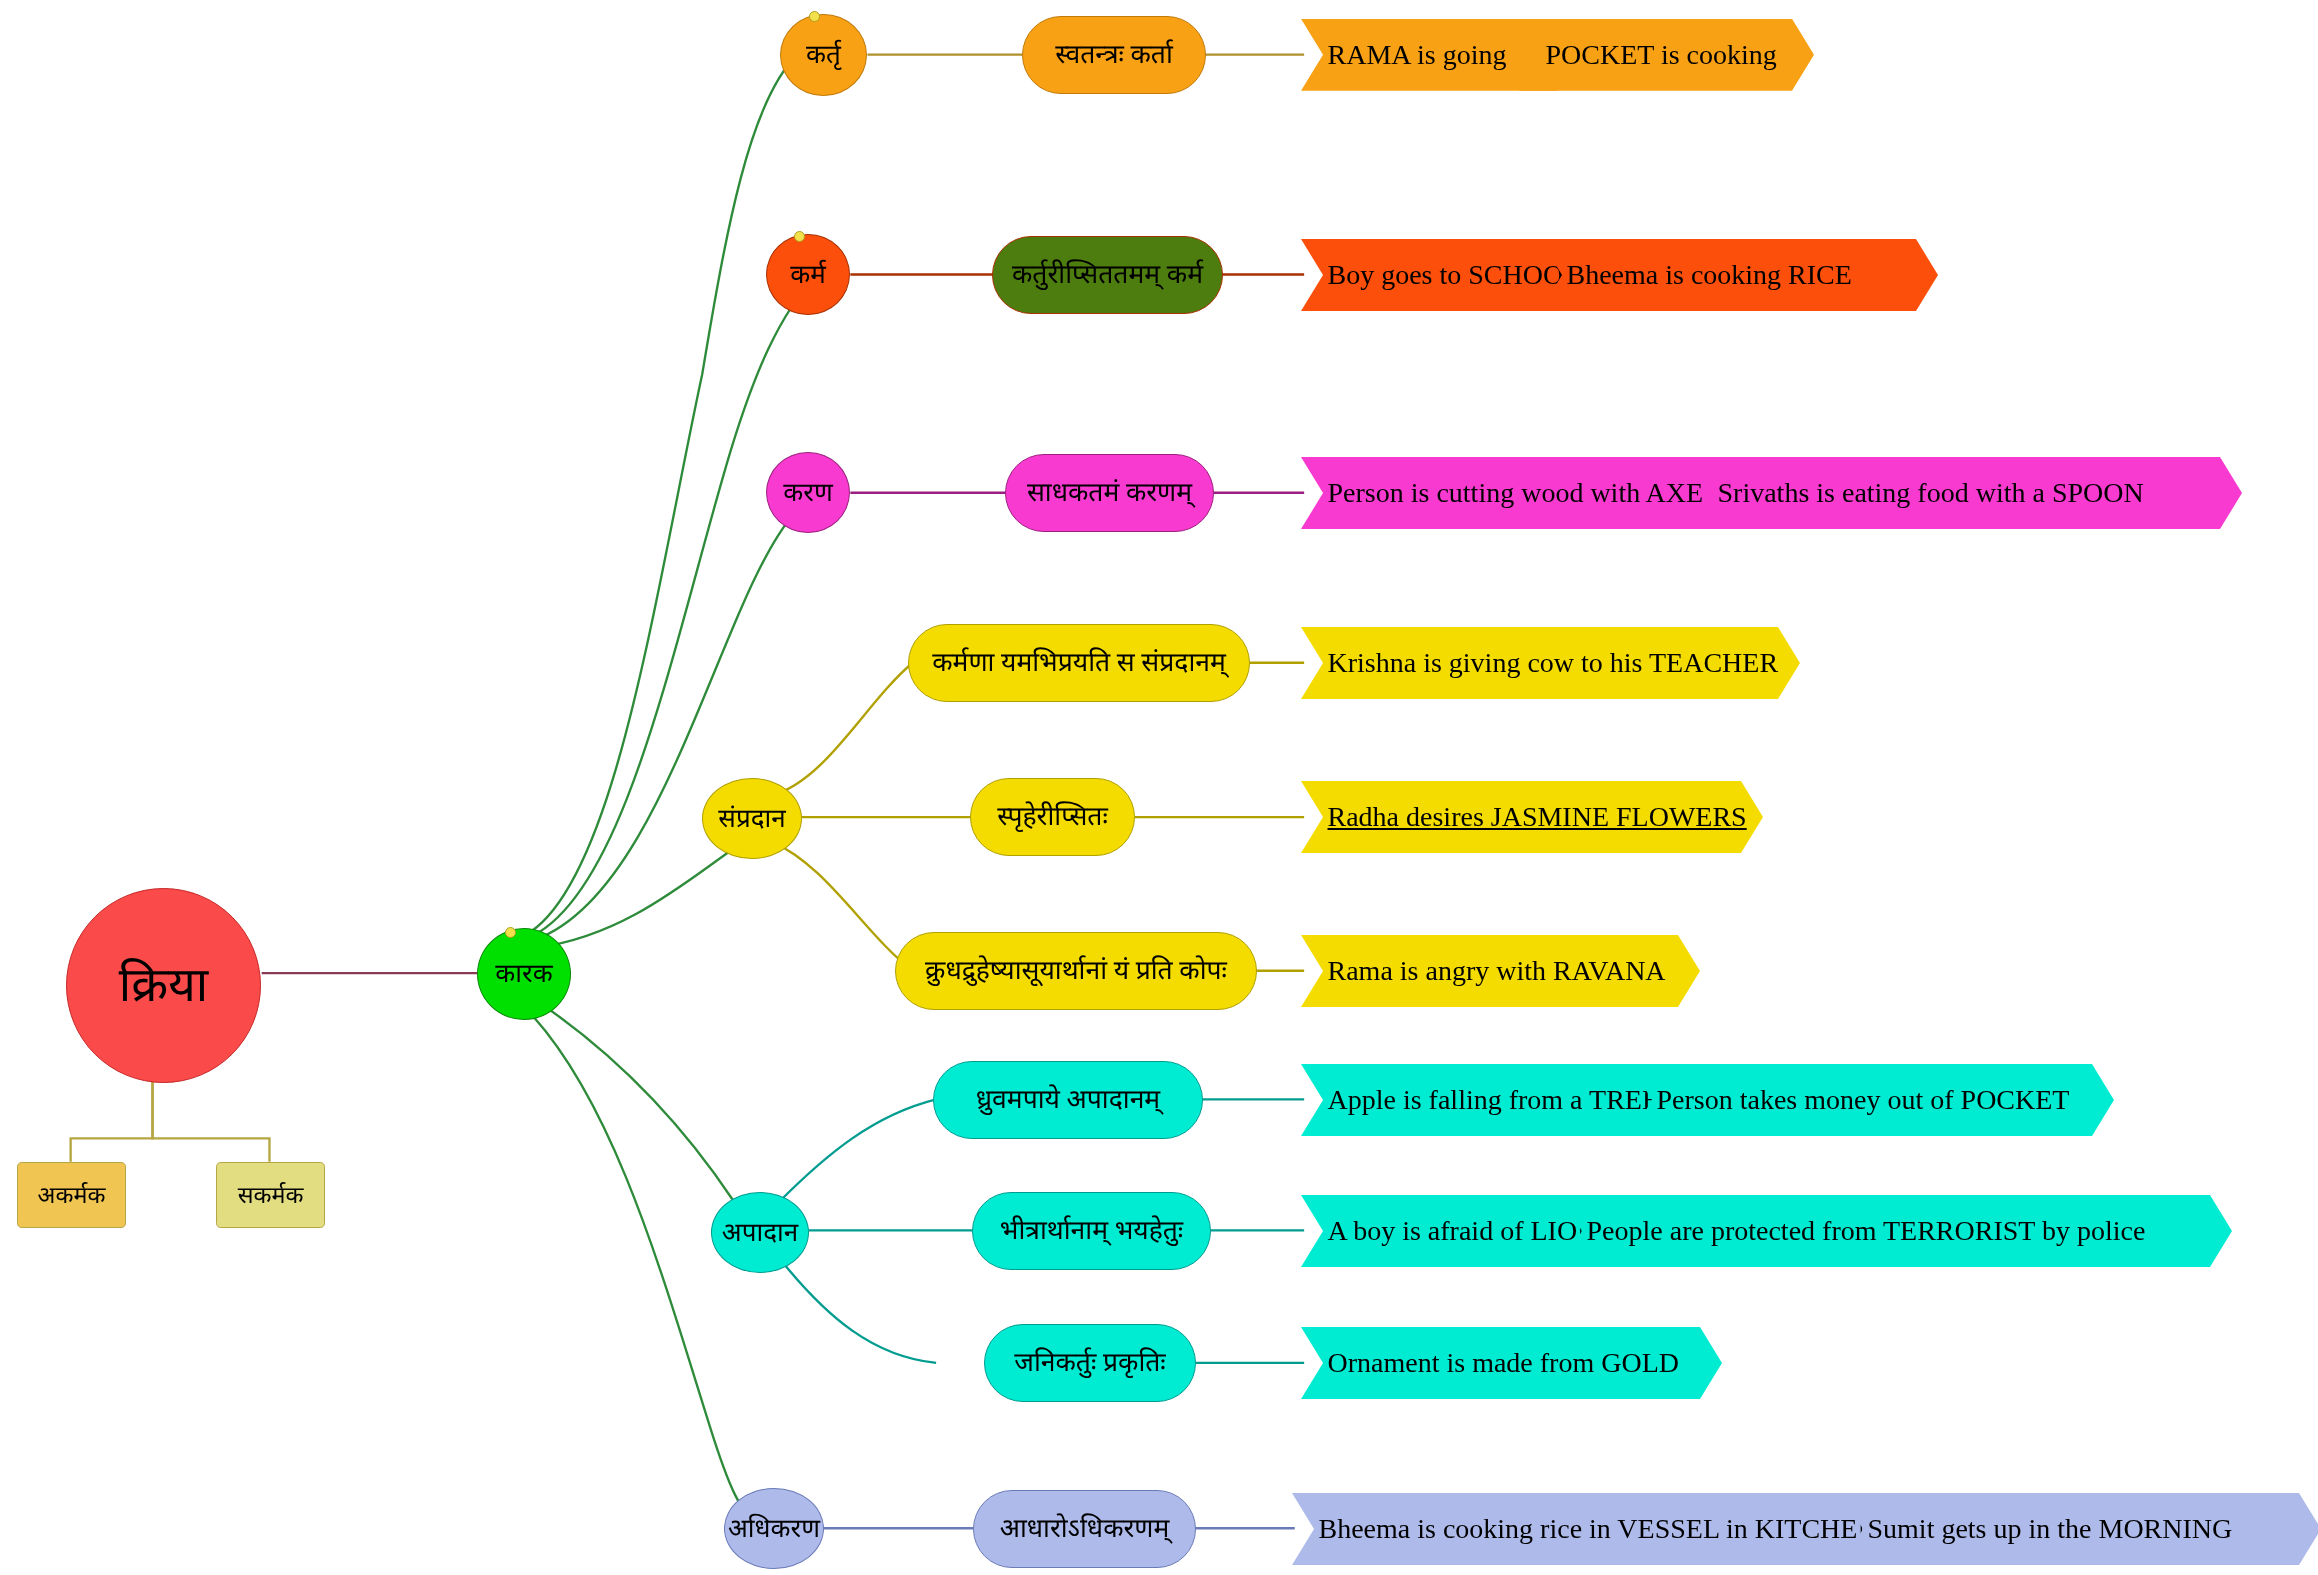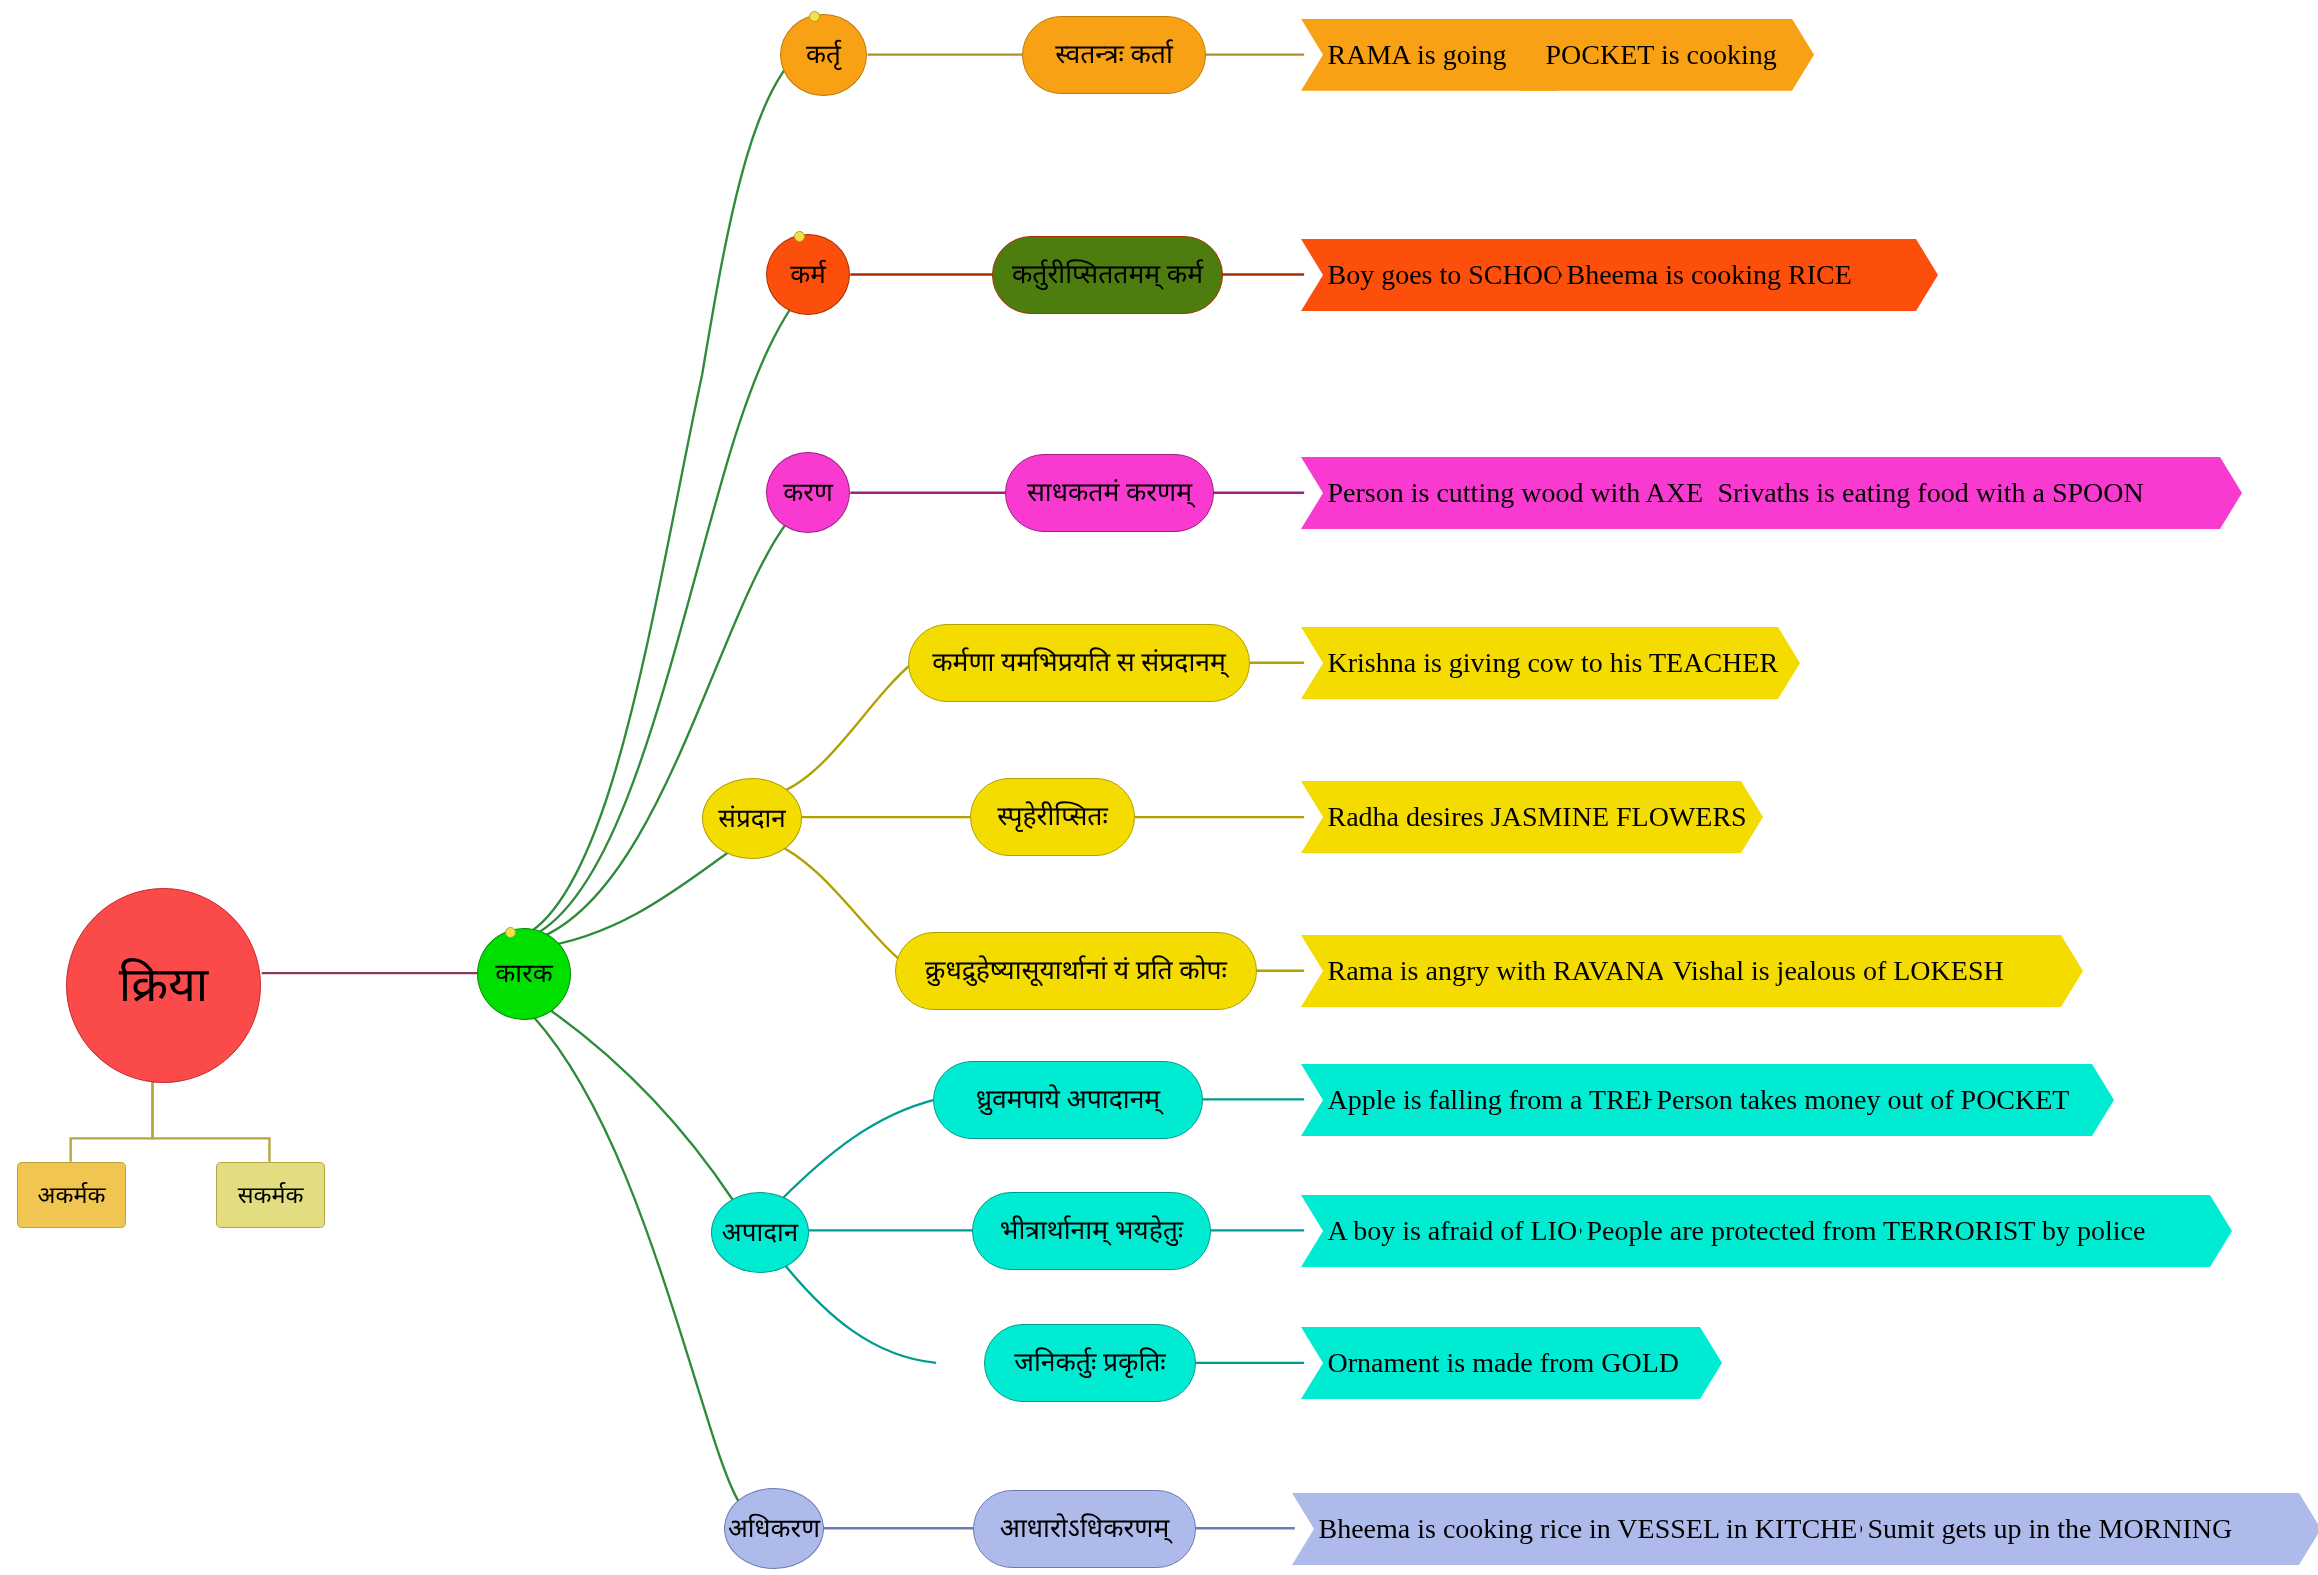--- a/index.html
+++ b/index.html
@@ -155,29 +155,26 @@
   <div class="node def" style="left:970px;top:778px;width:165px;height:78px;background:#f4dc00;border:1.6px solid #b0a000;">
     <span>स्पृहेरीप्सितः</span>
   </div>
   <div class="node def" style="left:895px;top:932px;width:362px;height:78px;background:#f4dc00;border:1.6px solid #b0a000;">
     <span>क्रुधद्रुहेष्यासूयार्थानां यं प्रति कोपः</span>
   </div>
 
   <div class="chev" style="left:1301px;top:627px;width:499px;height:72px;background:#f4dc00;">
     <span>Krishna is giving cow to his TEACHER</span>
   </div>
-  <div class="chev" style="left:1301px;top:781px;width:462px;height:72px;background:#f4dc00;">
+  <div class="chev" style="left:1301px;top:781px;width:462px;height:72px;background:#f4dc00;text-decoration:underline;">
     <span>Radha desires JASMINE FLOWERS</span>
   </div>
   <div class="chev" style="left:1301px;top:935px;width:399px;height:72px;background:#f4dc00;">
     <span>Rama is angry with RAVANA</span>
   </div>
-  <div class="chev" style="left:1646px;top:935px;width:437px;height:72px;background:#f4dc00;">
-    <span>Vishal is jealous of LOKESH</span>
-  </div>
 
   <div class="node cat" style="left:711px;top:1192px;width:98px;height:81px;background:#00ecd2;border:1.6px solid #009c90;">
     <span>अपादान</span>
   </div>
 
   <div class="node def" style="left:933px;top:1061px;width:270px;height:78px;background:#00ecd2;border:1.6px solid #009c90;">
     <span>ध्रुवमपाये अपादानम्</span>
   </div>
   <div class="node def" style="left:972px;top:1192px;width:239px;height:78px;background:#00ecd2;border:1.6px solid #009c90;">
     <span>भीत्रार्थानाम् भयहेतुः</span>

